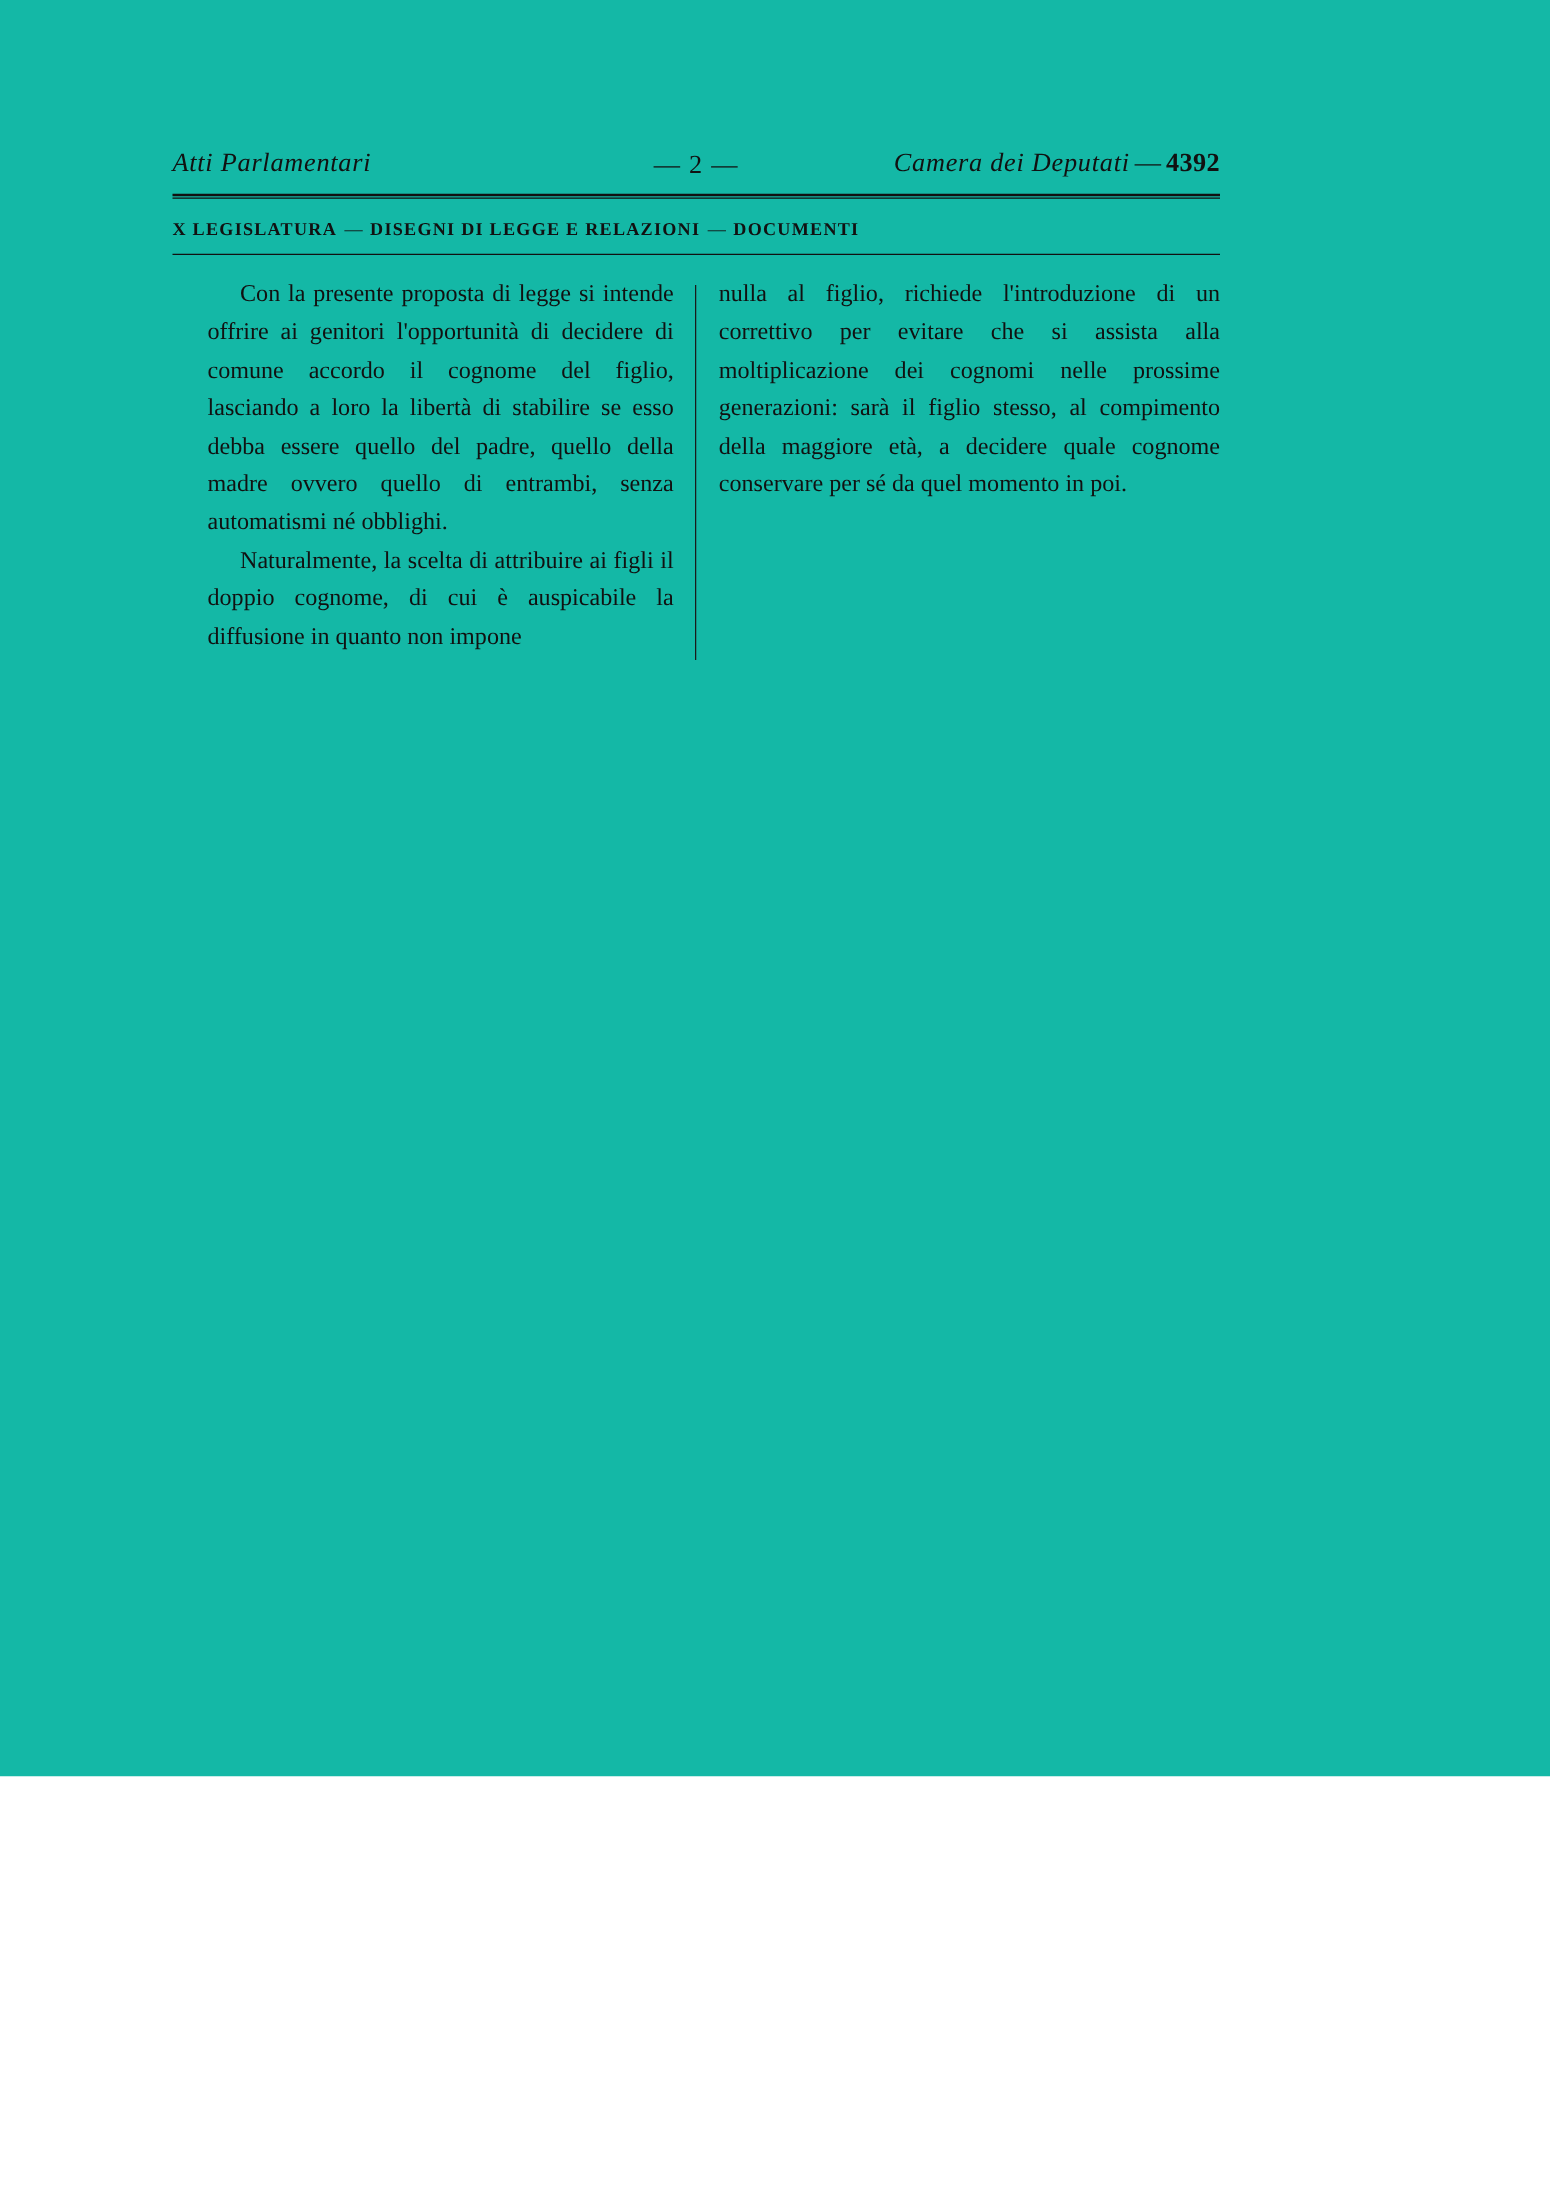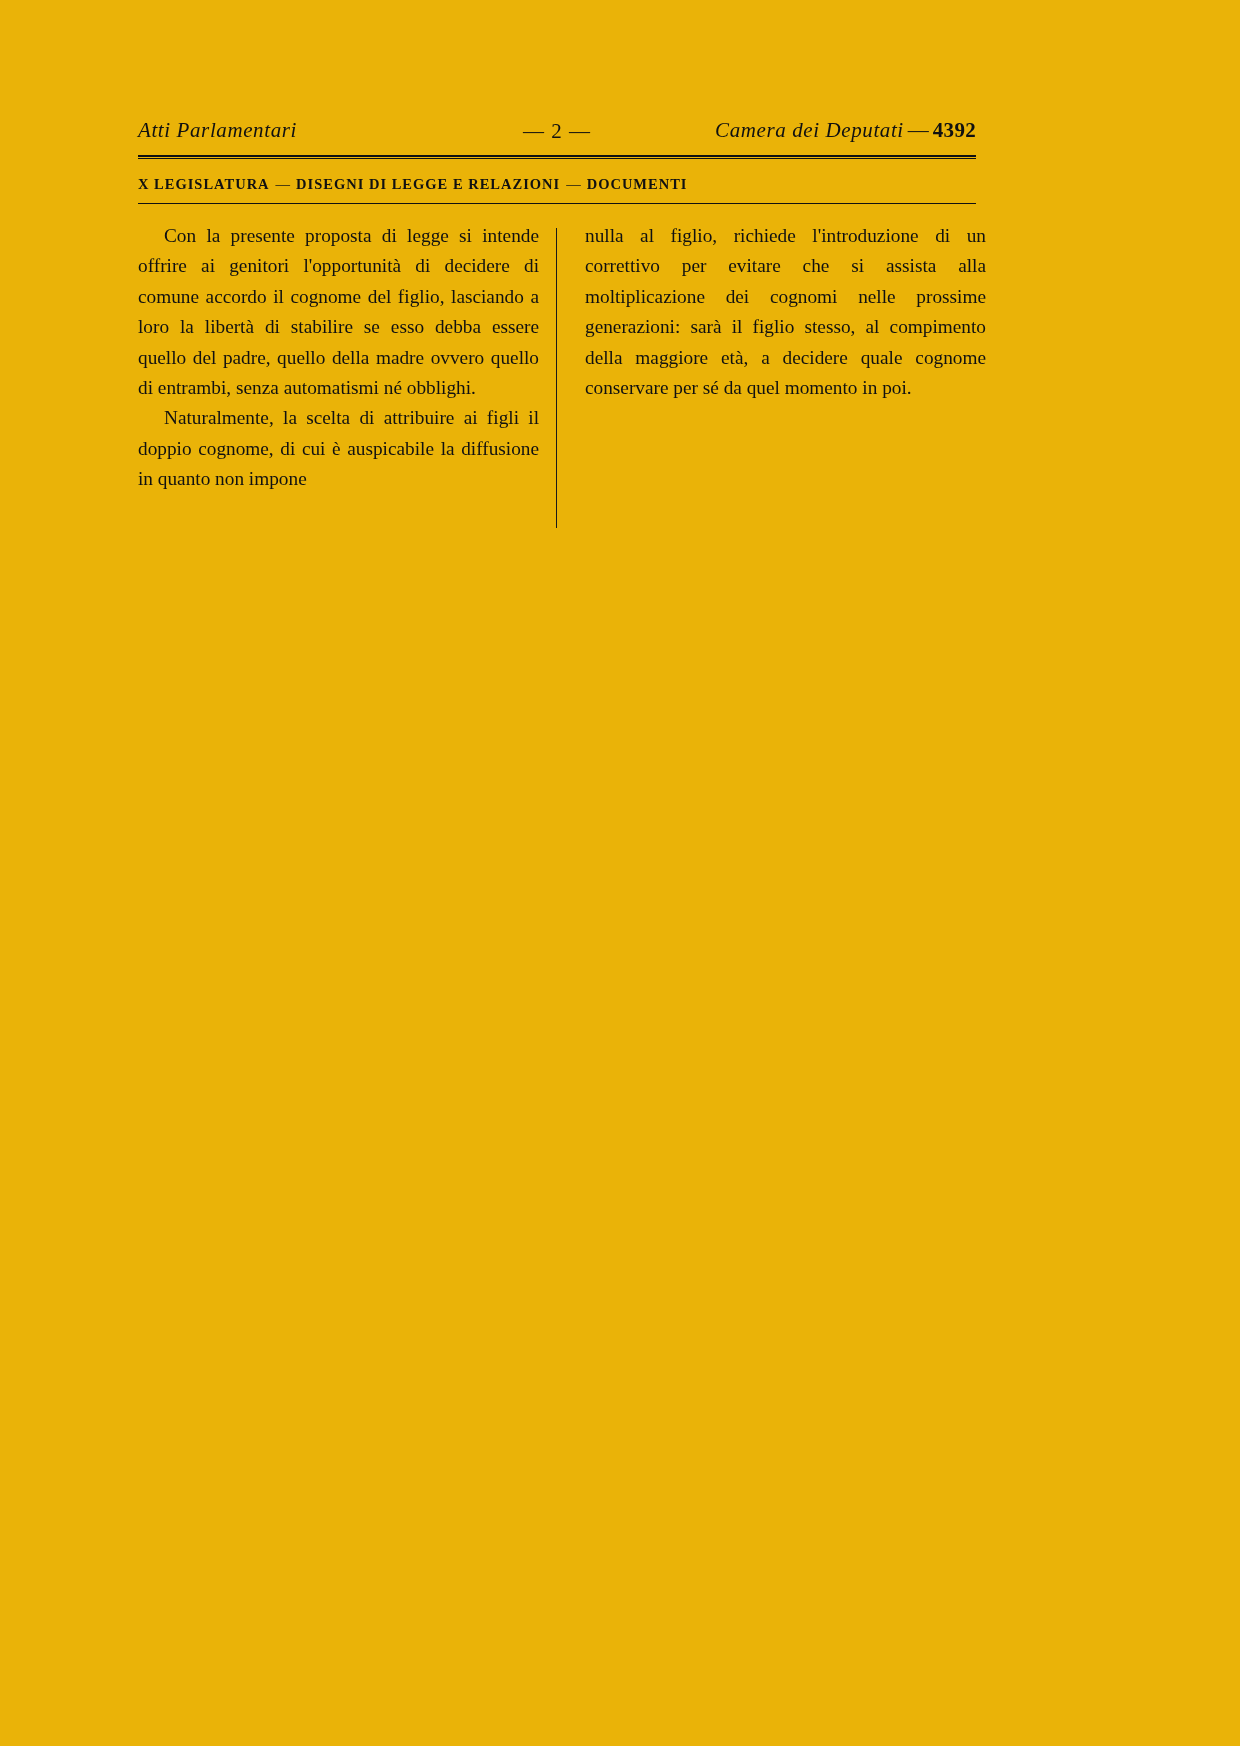--- a/index.html
+++ b/index.html
@@ -13,22 +13,22 @@
     position: relative;
     font-family: "Liberation Serif", "DejaVu Serif", serif;
     color: #111111;
     overflow: hidden;
   }
 
   .page {
     position: absolute;
     left: 0; top: 0;
     width: 1240px;
-    height: 1746px;
-    background: #eab308;
+    height: 1421px;
+    background: #14b8a6;
     font-family: Liberation Serif, serif;
   }
 
   
   .masthead {
     position: absolute;
     left: 138px;
     top: 118px;
     width: 838px;
     height: 34px;
@@ -122,28 +122,29 @@
     position: absolute;
     top: 0;
     width: 401px;
     font-size: 19.3px;
     line-height: 30.4px;
     text-align: justify;
     text-justify: inter-word;
     hyphens: none;
   }
   .col.left  { left: 0; }
-  .col.right { left: 447px; }
+  .col.right { left: 437px; }
 
   .col p {
     margin: 0;
     text-indent: 0;
   }
   .col p.indent {
     text-indent: 26px;
+    margin-left: 28px;
   }
 
   .col-divider {
     position: absolute;
     left: 556px;
     top: 228px;
     width: 0;
     height: 300px;
     border-left: 1.4px solid #1a1a1a;
   }

